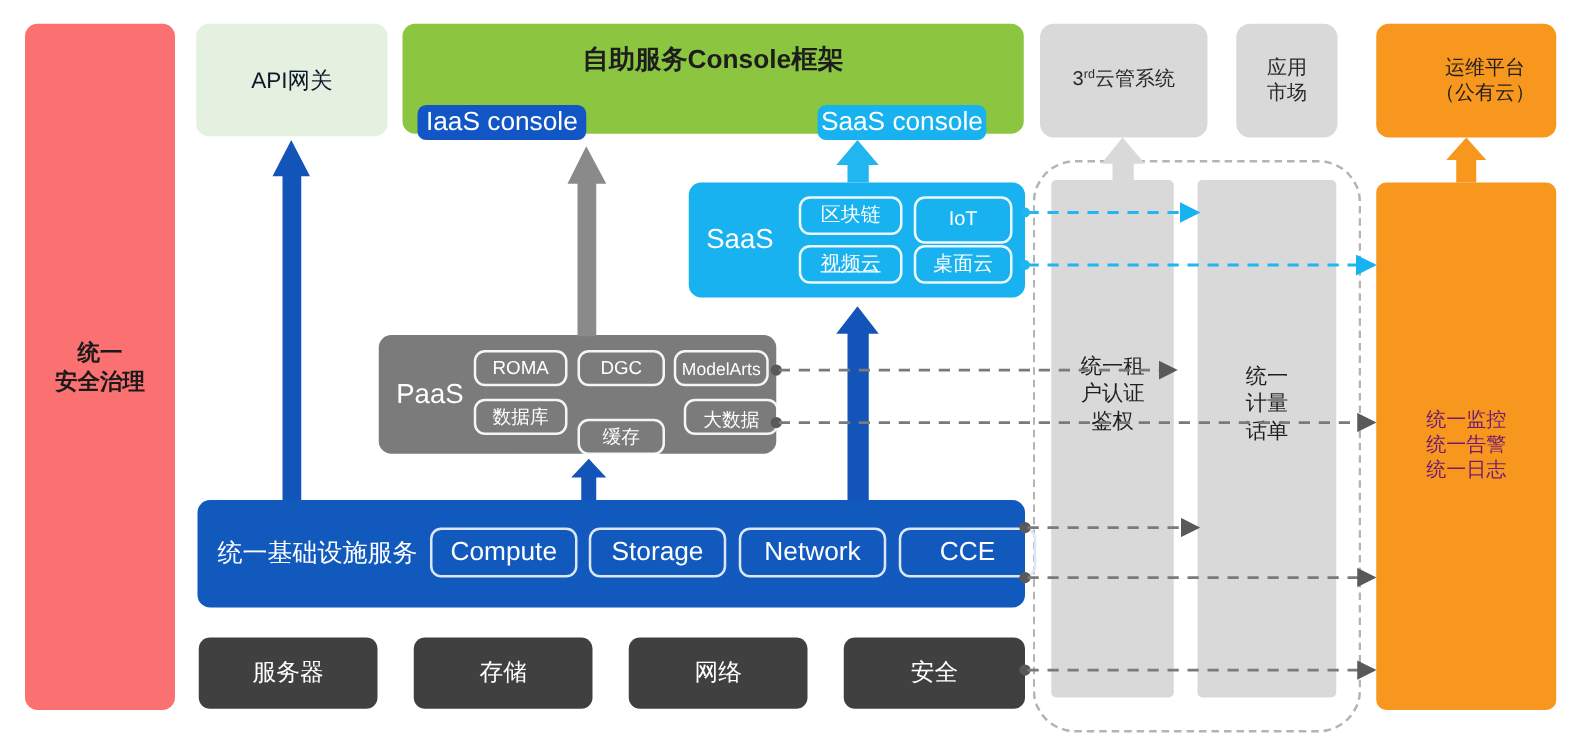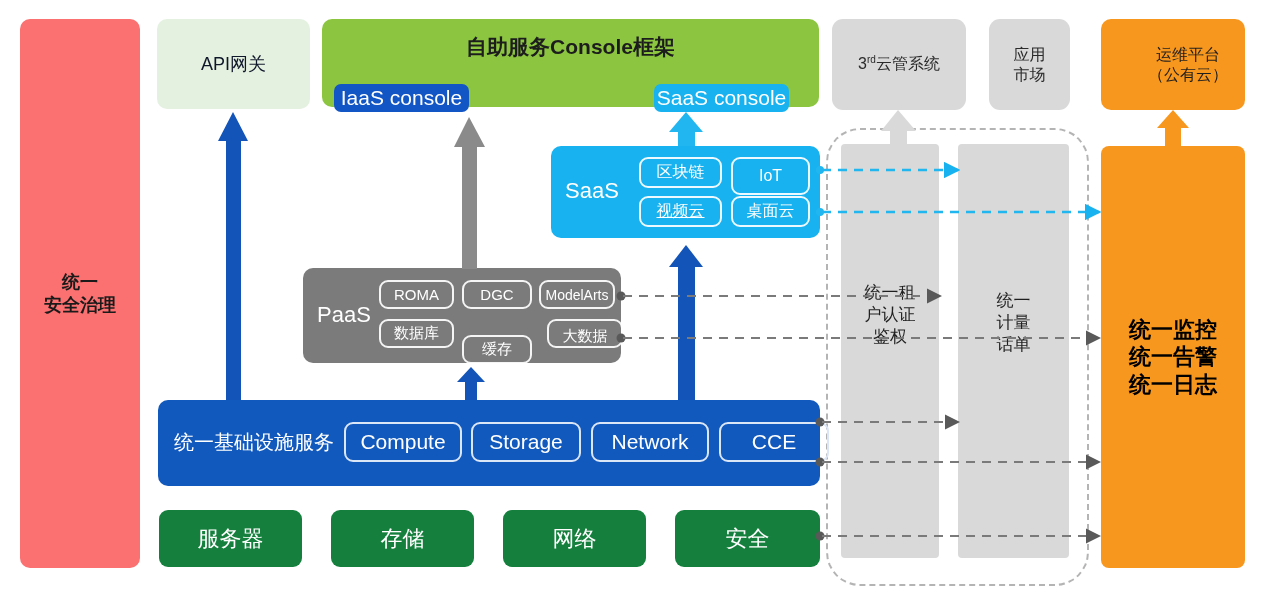--- a/index.html
+++ b/index.html
@@ -21,34 +21,34 @@
                  font-size:21px;font-weight:600;}
   .console-chip{position:absolute;border-radius:7px;display:flex;align-items:center;justify-content:center;
                 color:#fff;font-size:21px;}
 
   
   .grey-box{background:#d9d9d9;border-radius:11px;color:#2b2b2b;font-size:16px;}
   .grey-box sup{font-size:10px;vertical-align:super;}
 
   
   .orange-box{background:#f8971d;border-radius:10px;color:#1f1f1f;font-size:16px;}
-  .orange-panel{background:#f8971d;border-radius:8px;color:#000000;font-size:22px;font-weight:700;}
+  .orange-panel{background:#f8971d;border-radius:8px;color:#701a75;font-size:16px;font-weight:400;}
 
   
   .saas-layer{background:#17b2ef;border-radius:10px;}
   .paas-layer{background:#7b7b7b;border-radius:10px;}
   .iaas-layer{background:#1259bd;border-radius:10px;}
   .layer-label{position:absolute;color:#fff;font-size:22px;}
   .sub-chip{position:absolute;box-sizing:border-box;border:2px solid rgba(255,255,255,.92);
             border-radius:9px;display:flex;align-items:center;justify-content:center;
             color:#fff;font-size:16px;background:transparent;}
   .sub-chip.paas-chip{font-size:15px;}
   .iaas-chip{position:absolute;box-sizing:border-box;border:2px solid #dbe6f7;border-radius:9px;
              display:flex;align-items:center;justify-content:center;color:#fff;font-size:21px;}
-  .bottom-box{background:#15803d;border-radius:9px;color:#fff;font-size:22px;font-family:Liberation Serif, serif;}
+  .bottom-box{background:#404040;border-radius:9px;color:#fff;font-size:19px;font-family:Liberation Serif, serif;}
 
   
   .dash-container{position:absolute;box-sizing:border-box;border:2px dashed #b4b4b4;border-radius:34px;}
   .grey-col{position:absolute;background:#d9d9d9;border-radius:4px;}
   .grey-col-label{position:absolute;text-align:center;color:#1f1f1f;font-size:17px;line-height:1.3;}
 
   svg.overlay{position:absolute;left:0;top:0;width:1265px;height:605px;pointer-events:none;}
 </style>
 </head>
 <body>

